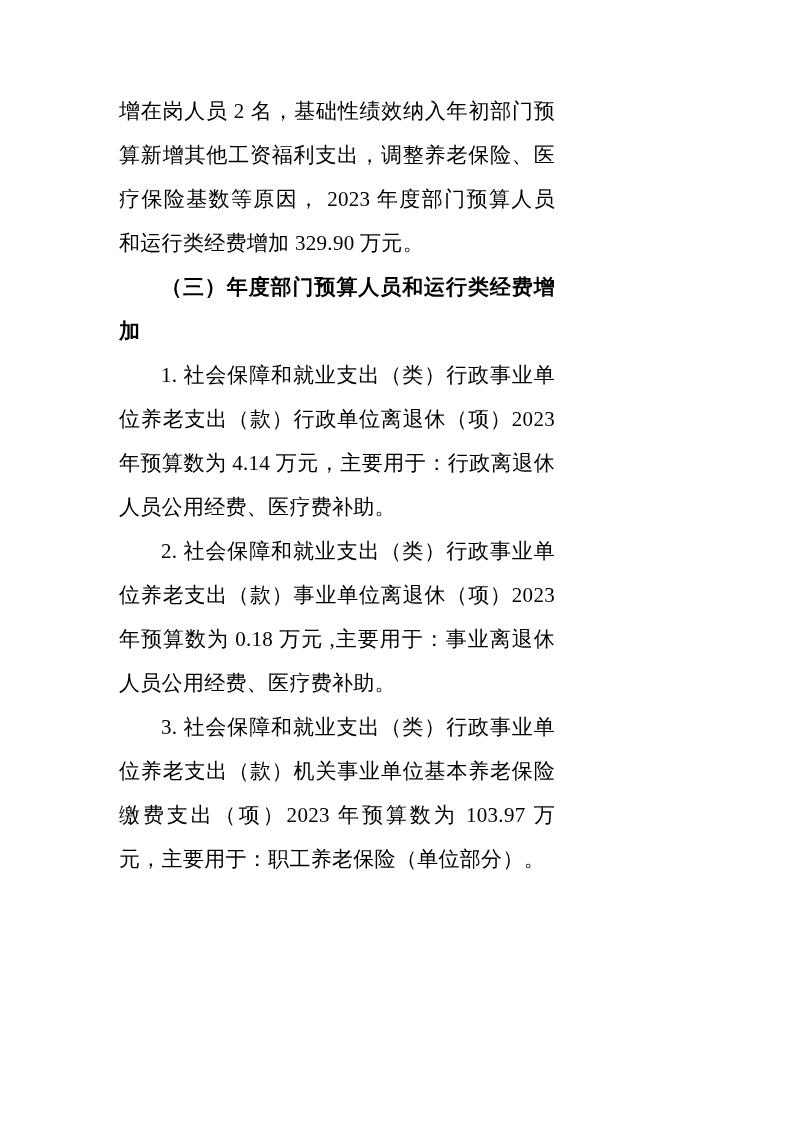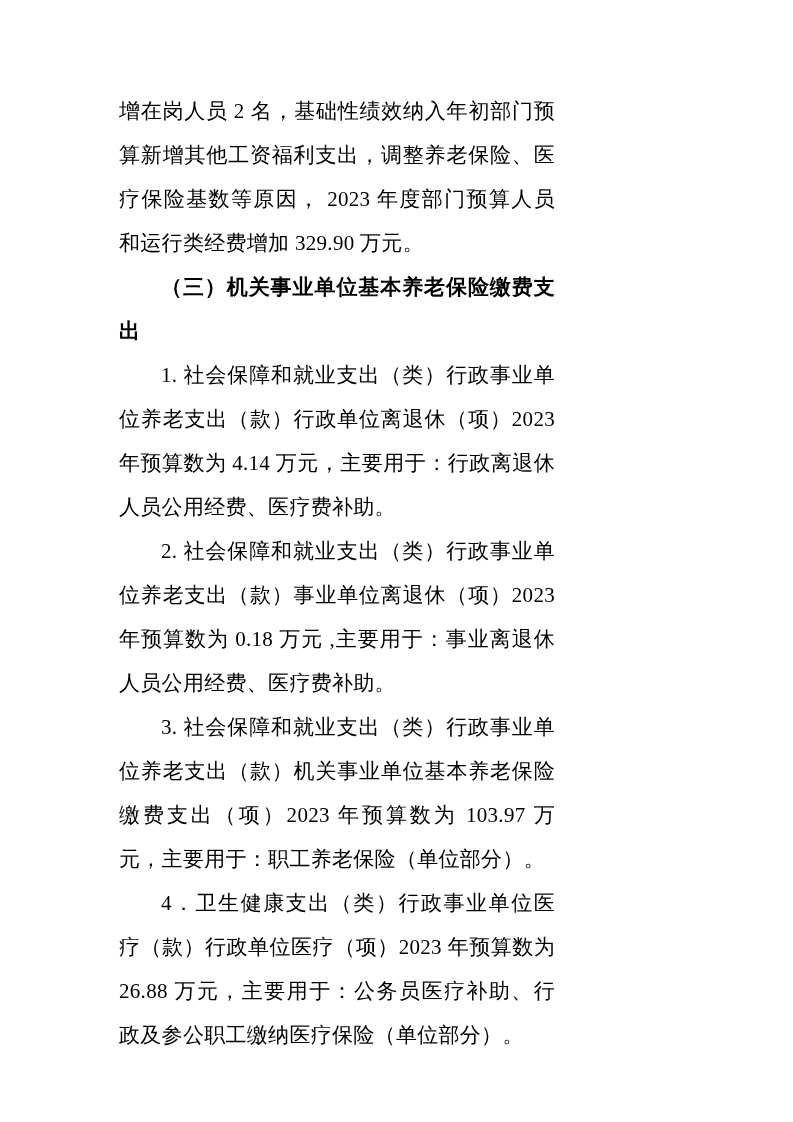--- a/index.html
+++ b/index.html
@@ -38,22 +38,21 @@
   }
 </style>
 </head>
 <body>
 
 <div class="page">
   <p class="para no-indent">增在岗人员 2 名，基础性绩效纳入年初部门预算新增其他工资福利支出，调整养老保险、医疗保险基数等原因， 2023 年度部门预算人员和运行类经费增加 329.90 万元。</p>
 
 
 
-  <p class="heading">（三）机关事业单位基本养老保险缴费支出</p>
+  <p class="heading">（三）年度部门预算人员和运行类经费增加</p>
 
   <p class="para">1. 社会保障和就业支出（类）行政事业单位养老支出（款）行政单位离退休（项）2023 年预算数为 4.14 万元，主要用于：行政离退休人员公用经费、医疗费补助。</p>
 
   <p class="para">2. 社会保障和就业支出（类）行政事业单位养老支出（款）事业单位离退休（项）2023 年预算数为 0.18 万元 ,主要用于：事业离退休人员公用经费、医疗费补助。</p>
 
   <p class="para">3. 社会保障和就业支出（类）行政事业单位养老支出（款）机关事业单位基本养老保险缴费支出（项）2023 年预算数为 103.97 万元，主要用于：职工养老保险（单位部分）。</p>
 
-  <p class="para">4．卫生健康支出（类）行政事业单位医疗（款）行政单位医疗（项）2023 年预算数为 26.88 万元，主要用于：公务员医疗补助、行政及参公职工缴纳医疗保险（单位部分）。</p>
 </div>
 
 </body></html>

